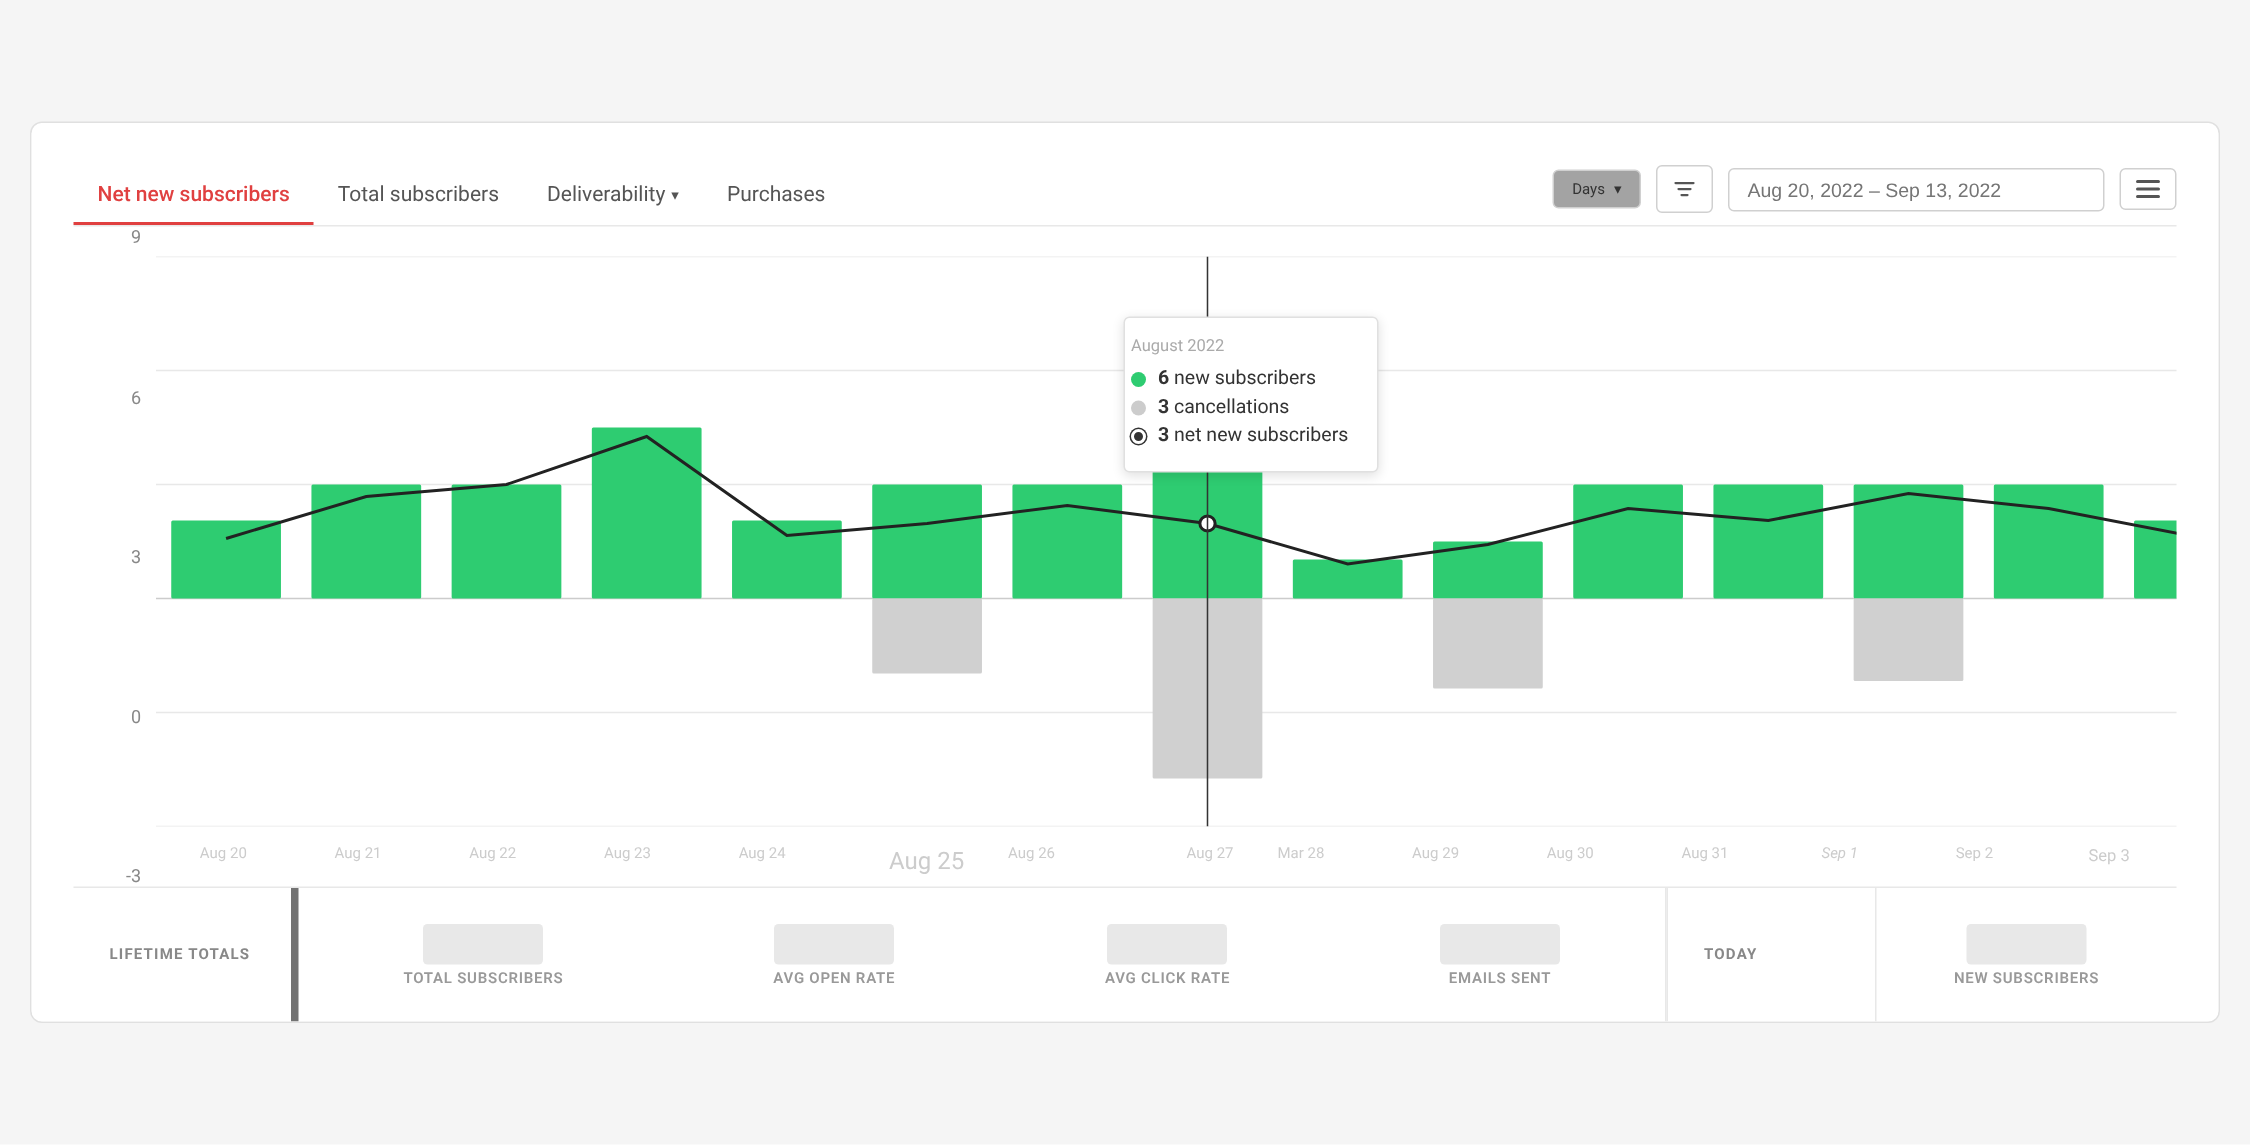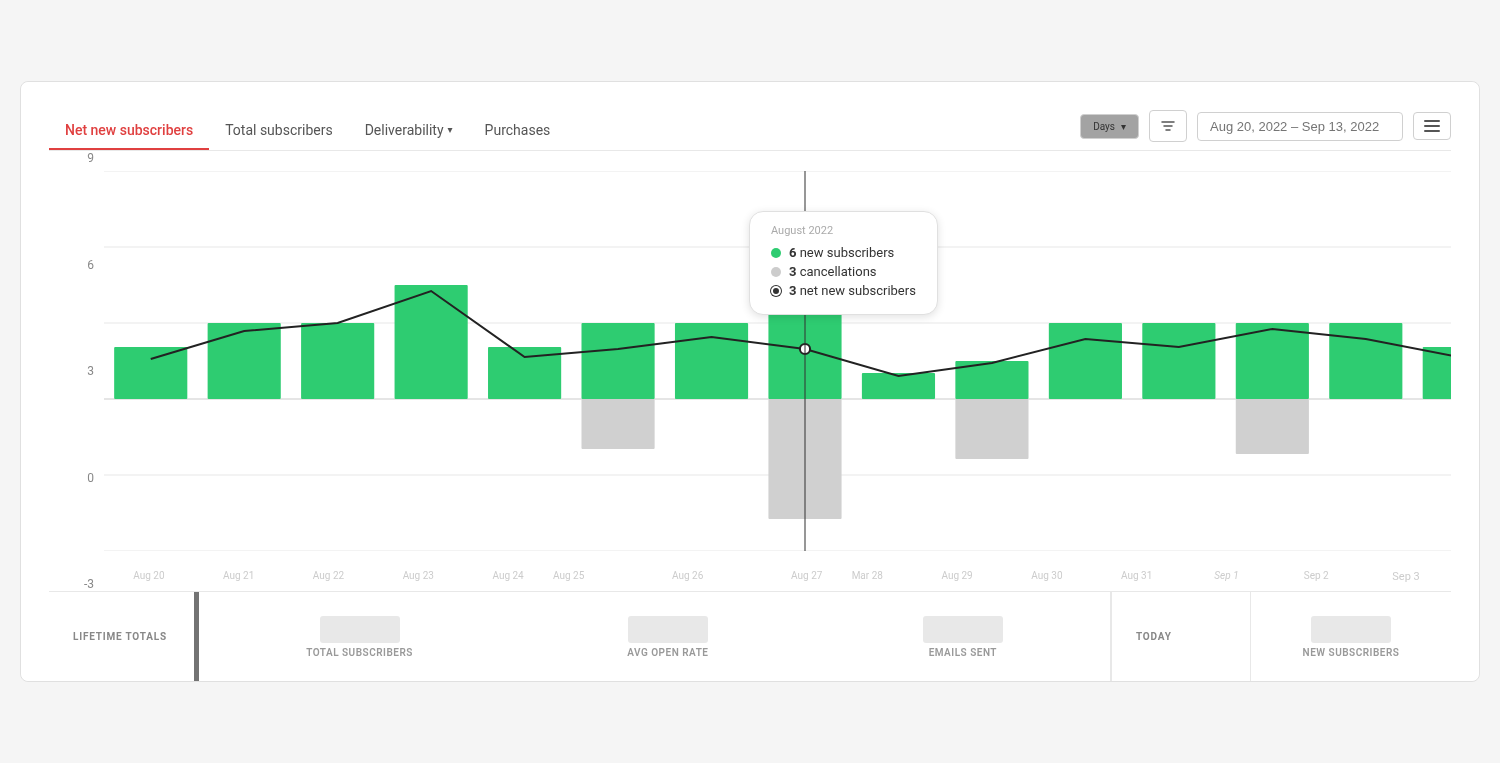--- a/index.html
+++ b/index.html
@@ -92,21 +92,21 @@
       display: flex;
       align-items: center;
       color: #555;
     }
     .date-range-input {
       border: 1px solid #d0d0d0;
       border-radius: 4px;
       padding: 6px 12px;
       font-size: 13px;
       color: #999;
-      width: 206px;
+      width: 251px;
       background: #fff;
     }
     .menu-btn {
       border: 1px solid #d0d0d0;
       border-radius: 4px;
       padding: 7px 10px;
       background: #fff;
       cursor: pointer;
       display: flex;
       align-items: center;
@@ -142,22 +142,22 @@
       flex: 1;
       text-align: center;
       white-space: nowrap;
     }
 
     
     .tooltip {
       position: absolute;
       background: #fff;
       border: 1px solid #e0e0e0;
-      border-radius: 14px;
-      padding: 12px 21px;
+      border-radius: 4px;
+      padding: 12px 4px;
       box-shadow: 0 2px 8px rgba(0,0,0,0.12);
       font-size: 13px;
       min-width: 170px;
       z-index: 10;
     }
     .tooltip-date {
       font-size: 11px;
       color: #aaa;
       margin-bottom: 8px;
     }
@@ -360,21 +360,21 @@
           <span><strong>3</strong> net new subscribers</span>
         </div>
       </div>
 
       <div class="x-labels" style="position:absolute;bottom:0;left:55px;right:0;display:flex;justify-content:space-between;">
         <span class="x-label" style="font-size:10px;color:#ccc;flex:1;text-align:center;">Aug 20</span>
         <span class="x-label" style="font-size:10px;color:#ccc;flex:1;text-align:center;">Aug 21</span>
         <span class="x-label" style="font-size:10px;color:#ccc;flex:1;text-align:center;">Aug 22</span>
         <span class="x-label" style="font-size:10px;color:#ccc;flex:1;text-align:center;">Aug 23</span>
         <span class="x-label" style="font-size:10px;color:#ccc;flex:1;text-align:center;">Aug 24</span>
-        <span class="x-label" style="font-size:10px;color:#ccc;flex:1;text-align:left;">Aug 25</span>
+        <span class="x-label" style="font-size:16px;color:#ccc;flex:1;text-align:right;">Aug 25</span>
         <span class="x-label" style="font-size:10px;color:#ccc;flex:1;text-align:center;">Aug 26</span>
         <span class="x-label" style="font-size:10px;color:#ccc;flex:1;text-align:right;">Aug 27</span>
         <span class="x-label" style="font-size:10px;color:#ccc;flex:1;text-align:center;">Mar 28</span>
         <span class="x-label" style="font-size:10px;color:#ccc;flex:1;text-align:center;">Aug 29</span>
         <span class="x-label" style="font-size:10px;color:#ccc;flex:1;text-align:center;">Aug 30</span>
         <span class="x-label" style="font-size:10px;color:#ccc;flex:1;text-align:center;">Aug 31</span>
         <span class="x-label" style="font-size:10px;color:#ccc;flex:1;text-align:center;font-style:italic;">Sep 1</span>
         <span class="x-label" style="font-size:10px;color:#ccc;flex:1;text-align:center;">Sep 2</span>
         <span class="x-label" style="font-size:11px;color:#ccc;flex:1;text-align:center;">Sep 3</span>
       </div>
@@ -390,20 +390,24 @@
         <div class="stat-item">
           <div class="stat-value" style="background:#e8e8e8;color:#e8e8e8;font-size:16px;padding:4px 24px;border-radius:3px;">&nbsp;&nbsp;&nbsp;&nbsp;&nbsp;&nbsp;&nbsp;</div>
           <span class="stat-label">TOTAL SUBSCRIBERS</span>
         </div>
         <div class="stat-item">
           <div class="stat-value" style="background:#e8e8e8;color:#e8e8e8;font-size:16px;padding:4px 24px;border-radius:3px;">&nbsp;&nbsp;&nbsp;&nbsp;&nbsp;&nbsp;&nbsp;</div>
           <span class="stat-label">AVG OPEN RATE</span>
         </div>
         <div class="stat-item">
           <div class="stat-value" style="background:#e8e8e8;color:#e8e8e8;font-size:16px;padding:4px 24px;border-radius:3px;">&nbsp;&nbsp;&nbsp;&nbsp;&nbsp;&nbsp;&nbsp;</div>
+          <span class="stat-label">AVG CLICK RATE</span>
+        </div>
+        <div class="stat-item">
+          <div class="stat-value" style="background:#e8e8e8;color:#e8e8e8;font-size:16px;padding:4px 24px;border-radius:3px;">&nbsp;&nbsp;&nbsp;&nbsp;&nbsp;&nbsp;&nbsp;</div>
           <span class="stat-label">EMAILS SENT</span>
         </div>
       </div>
 
       <div class="stats-section today" style="border-right:1px solid #e8e8e8;min-width:140px;">
         <span class="section-label">TODAY</span>
       </div>
       <div class="stats-group last" style="display:flex;align-items:center;justify-content:space-around;flex:0 0 200px;">
         <div class="stat-item">
           <div class="stat-value" style="background:#e8e8e8;color:#e8e8e8;font-size:16px;padding:4px 24px;border-radius:3px;">&nbsp;&nbsp;&nbsp;&nbsp;&nbsp;&nbsp;&nbsp;</div>

